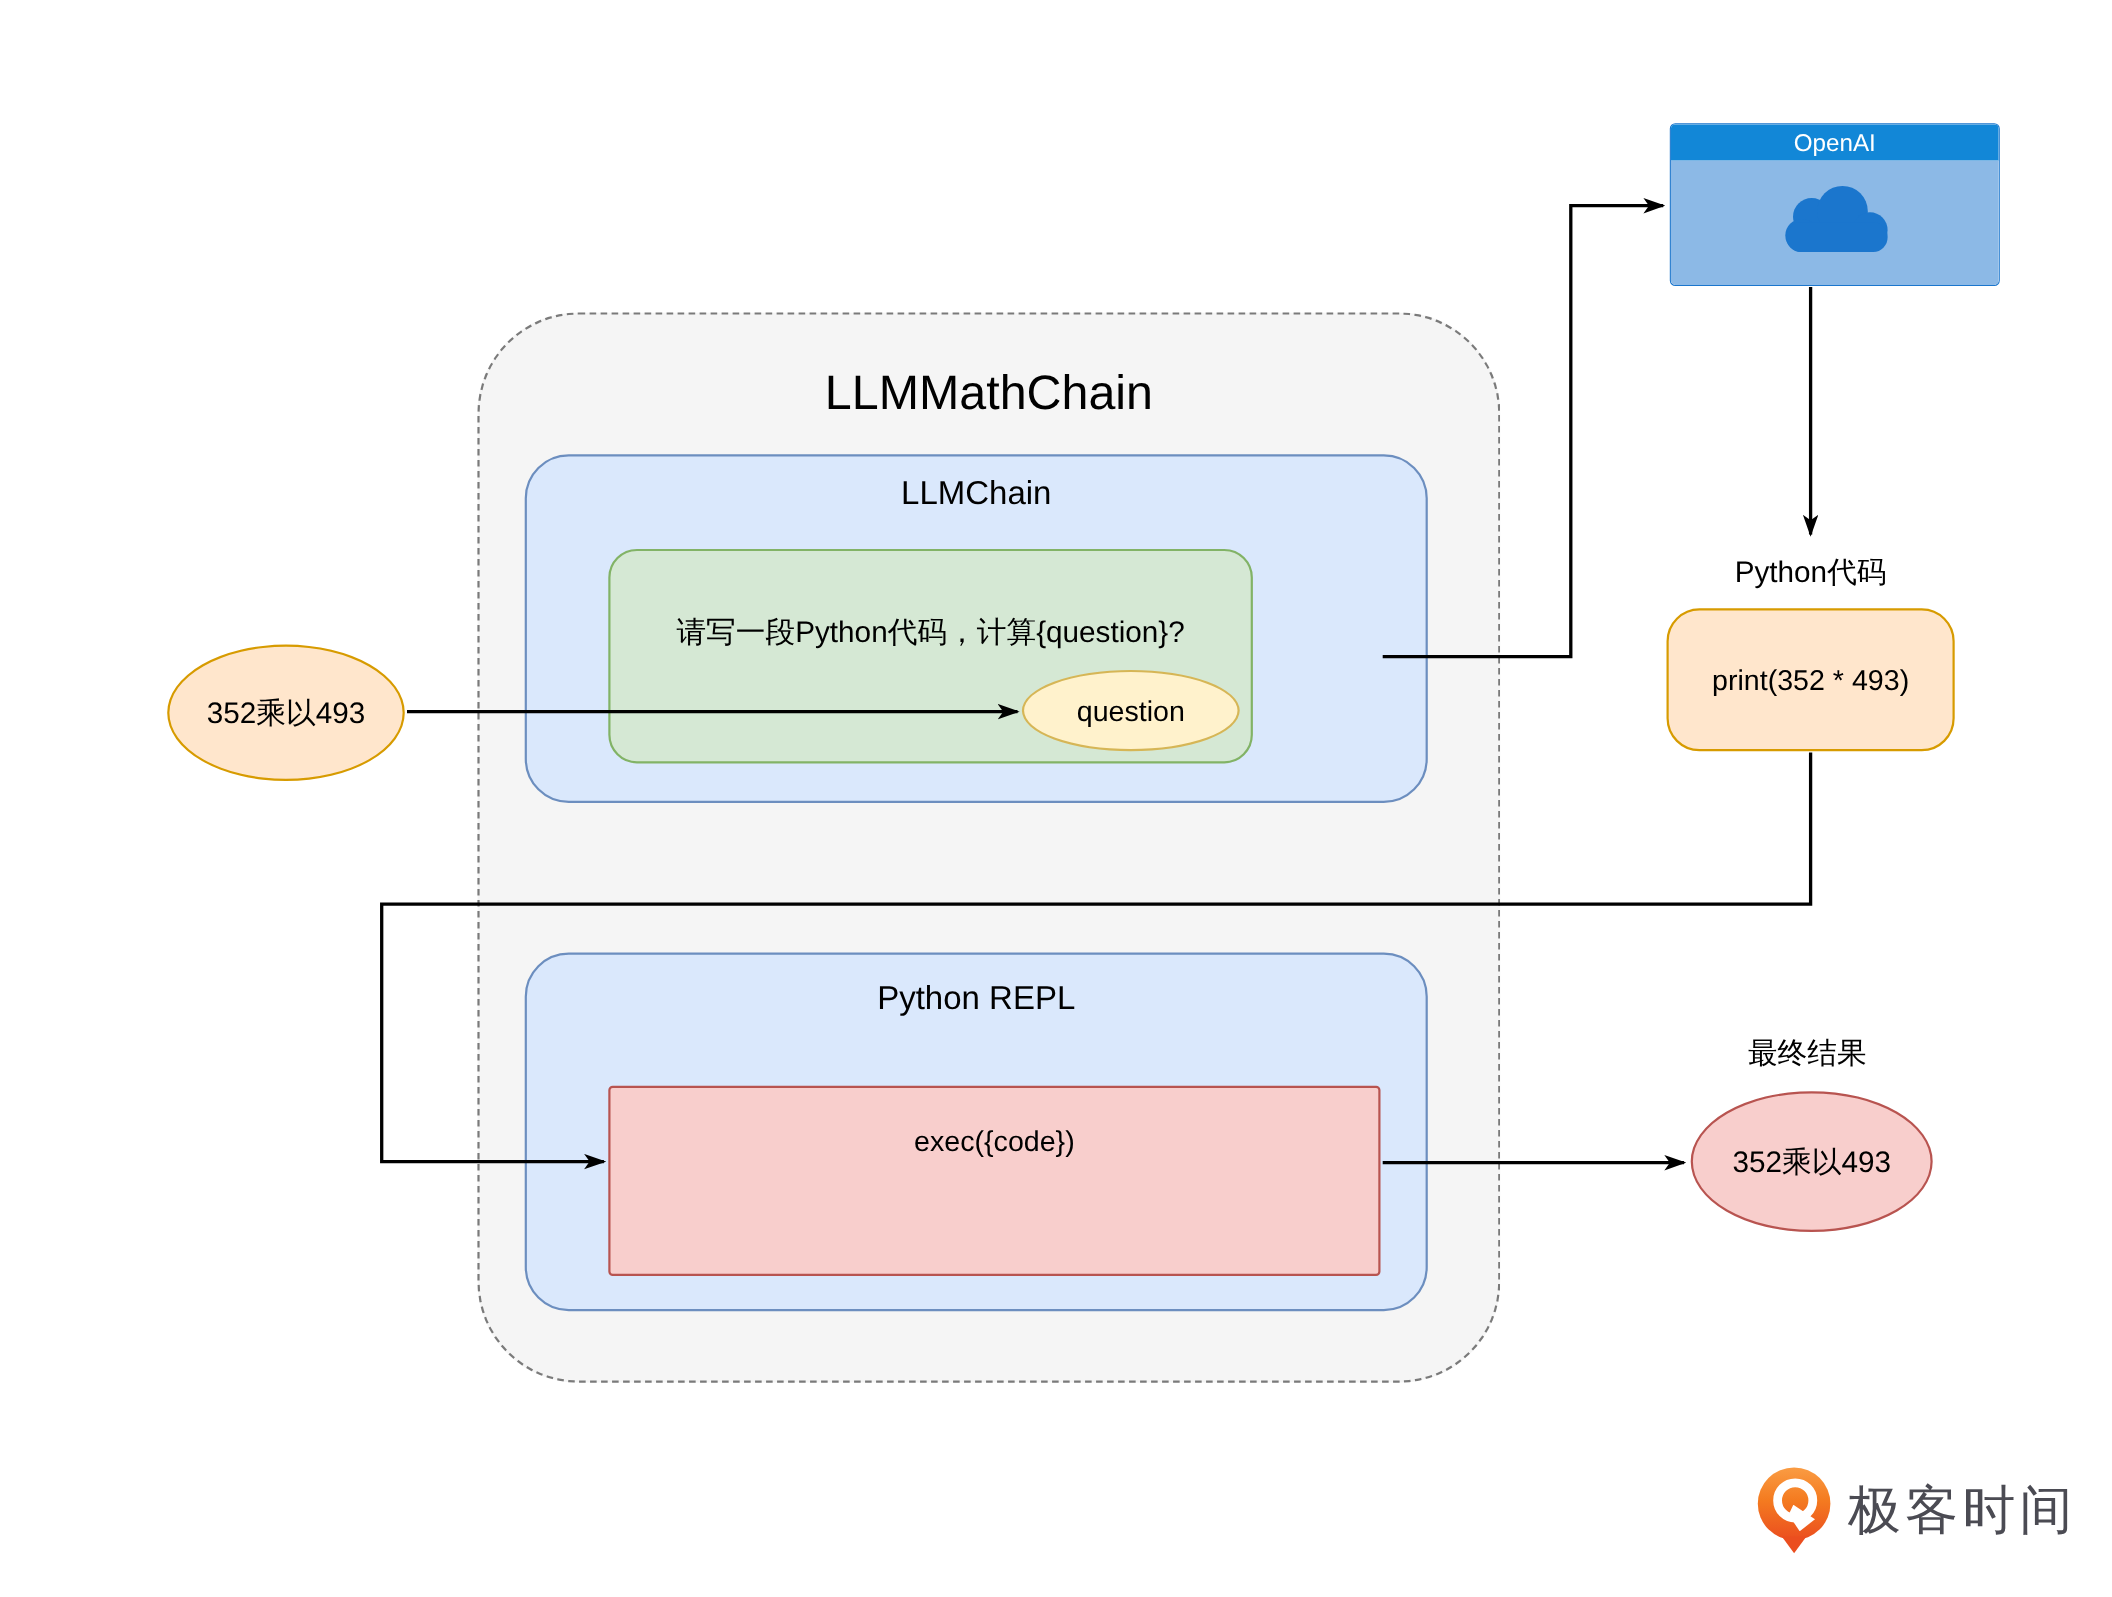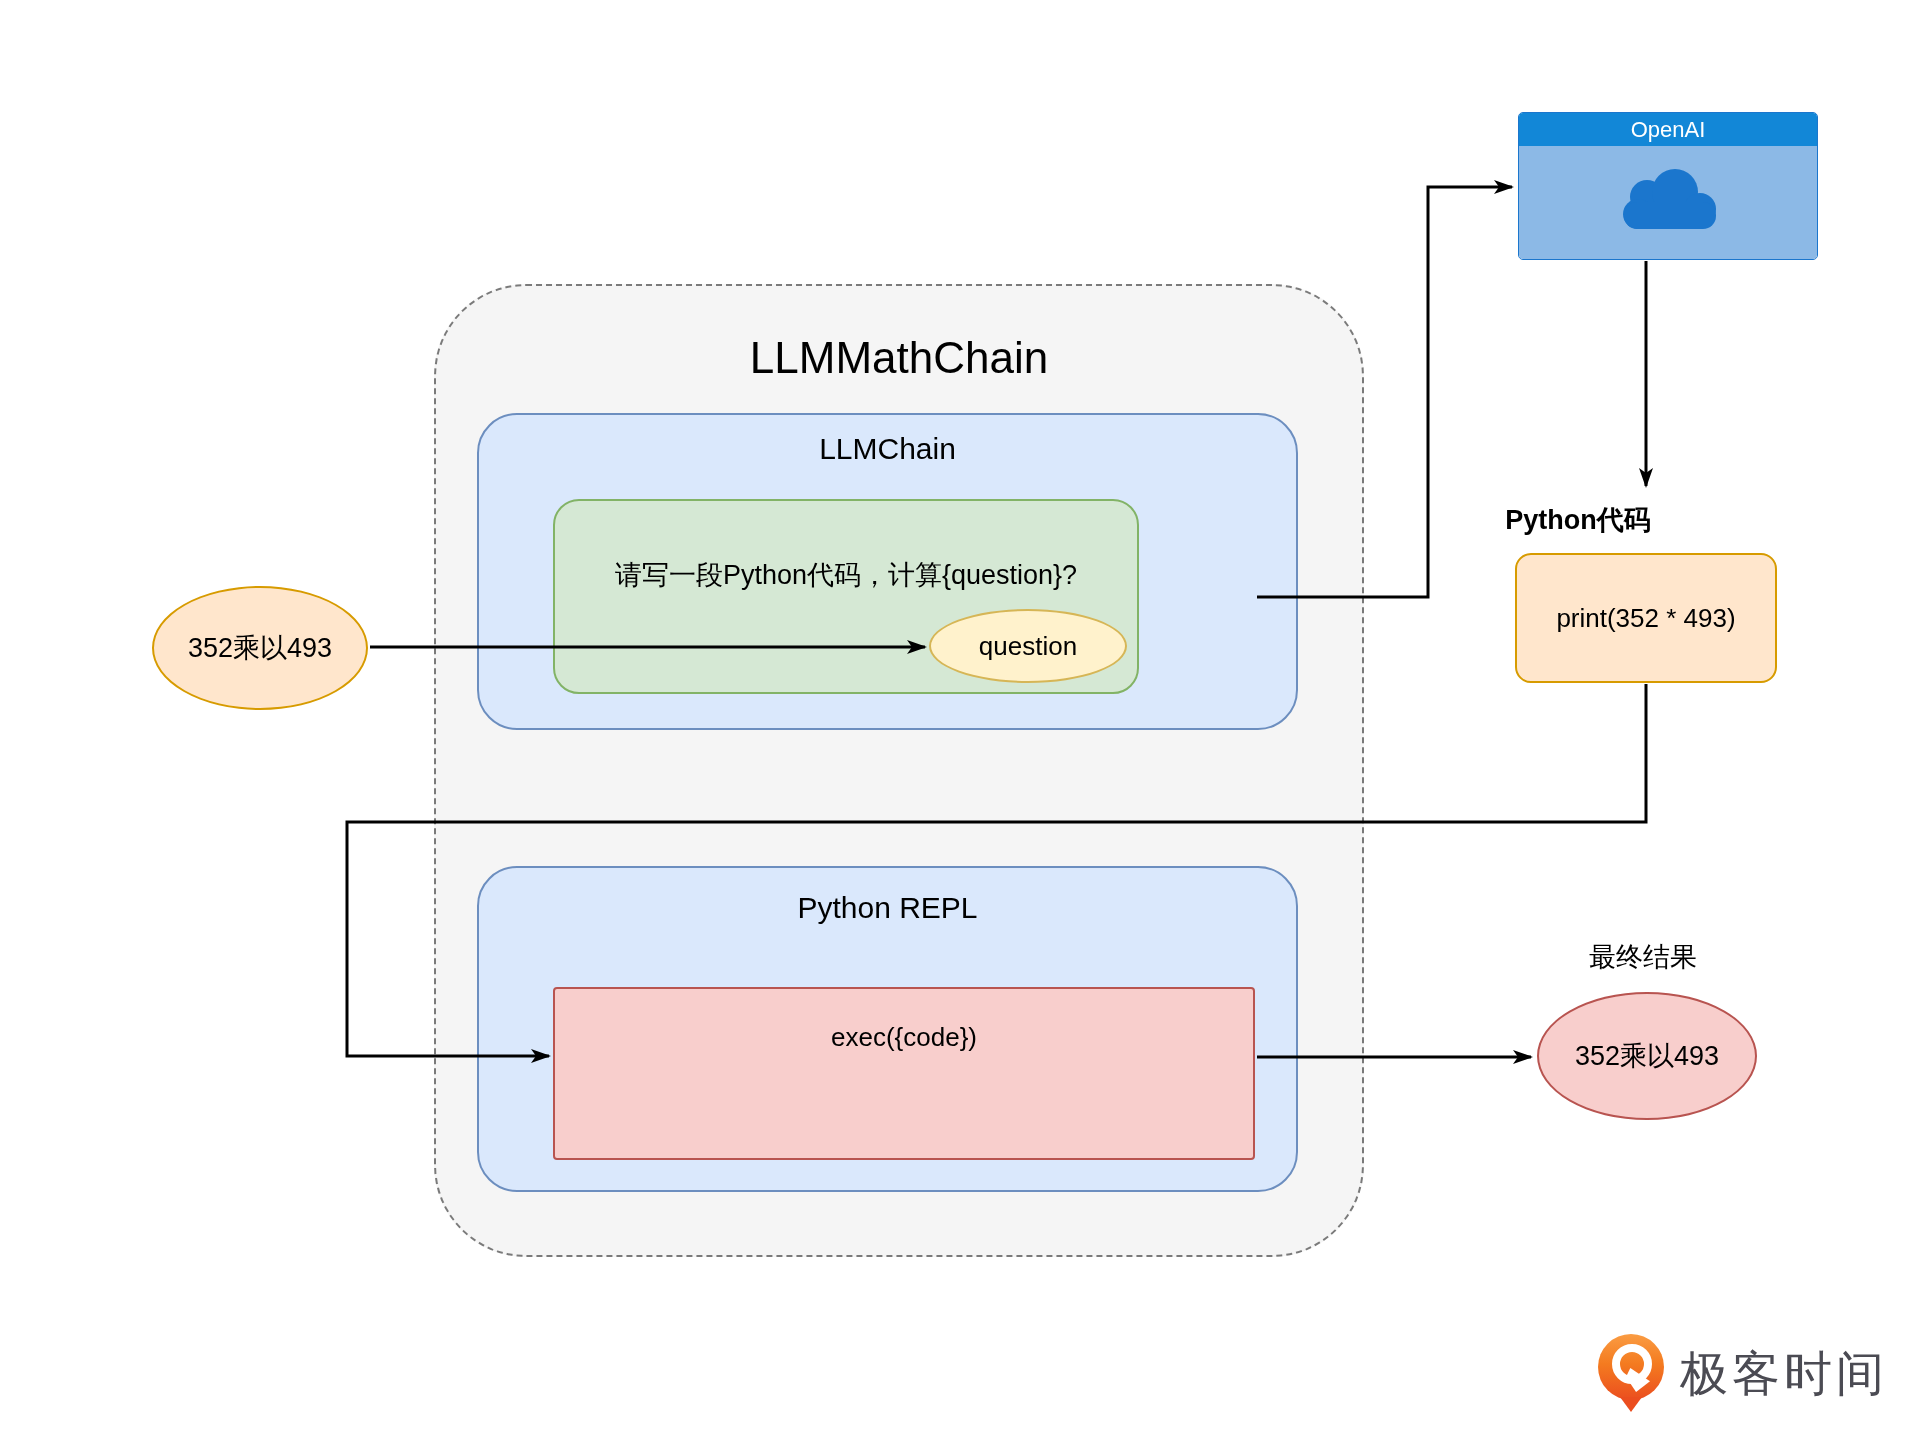--- a/index.html
+++ b/index.html
@@ -68,26 +68,26 @@
   }
   .result-ellipse{
     left:1537px;top:992px;width:220px;height:128px;font-size:27px;
     background:var(--red-fill,#f8cecc);border:2.5px solid var(--red-border,#b85450);
   }
 
   
   .print-box{
     left:1515px;top:553px;width:262px;height:130px;
     background:var(--orange-fill,#ffe6cc);border:2.5px solid var(--orange-border,#d79b00);
-    border-radius:16px;display:flex;align-items:center;justify-content:center;font-size:26px;
+    border-radius:30px;display:flex;align-items:center;justify-content:center;font-size:26px;
   }
 
   
   .float-label{position:absolute;text-align:center;font-size:27px;line-height:40px;white-space:nowrap;}
-  .pycode-label{left:1452px;top:500px;width:252px;font-weight:bold;}
+  .pycode-label{left:1520px;top:500px;width:252px;}
   .result-label{left:1533px;top:937px;width:220px;}
 
   
   .openai{
     left:1518px;top:112px;width:300px;height:148px;
     border:1px solid var(--openai-cloud,#1b76cd);border-radius:5px;overflow:hidden;
   }
   .openai-header{
     height:33px;background:var(--openai-header,#1287d7);
     color:#fff;font-size:22px;line-height:33px;text-align:center;

